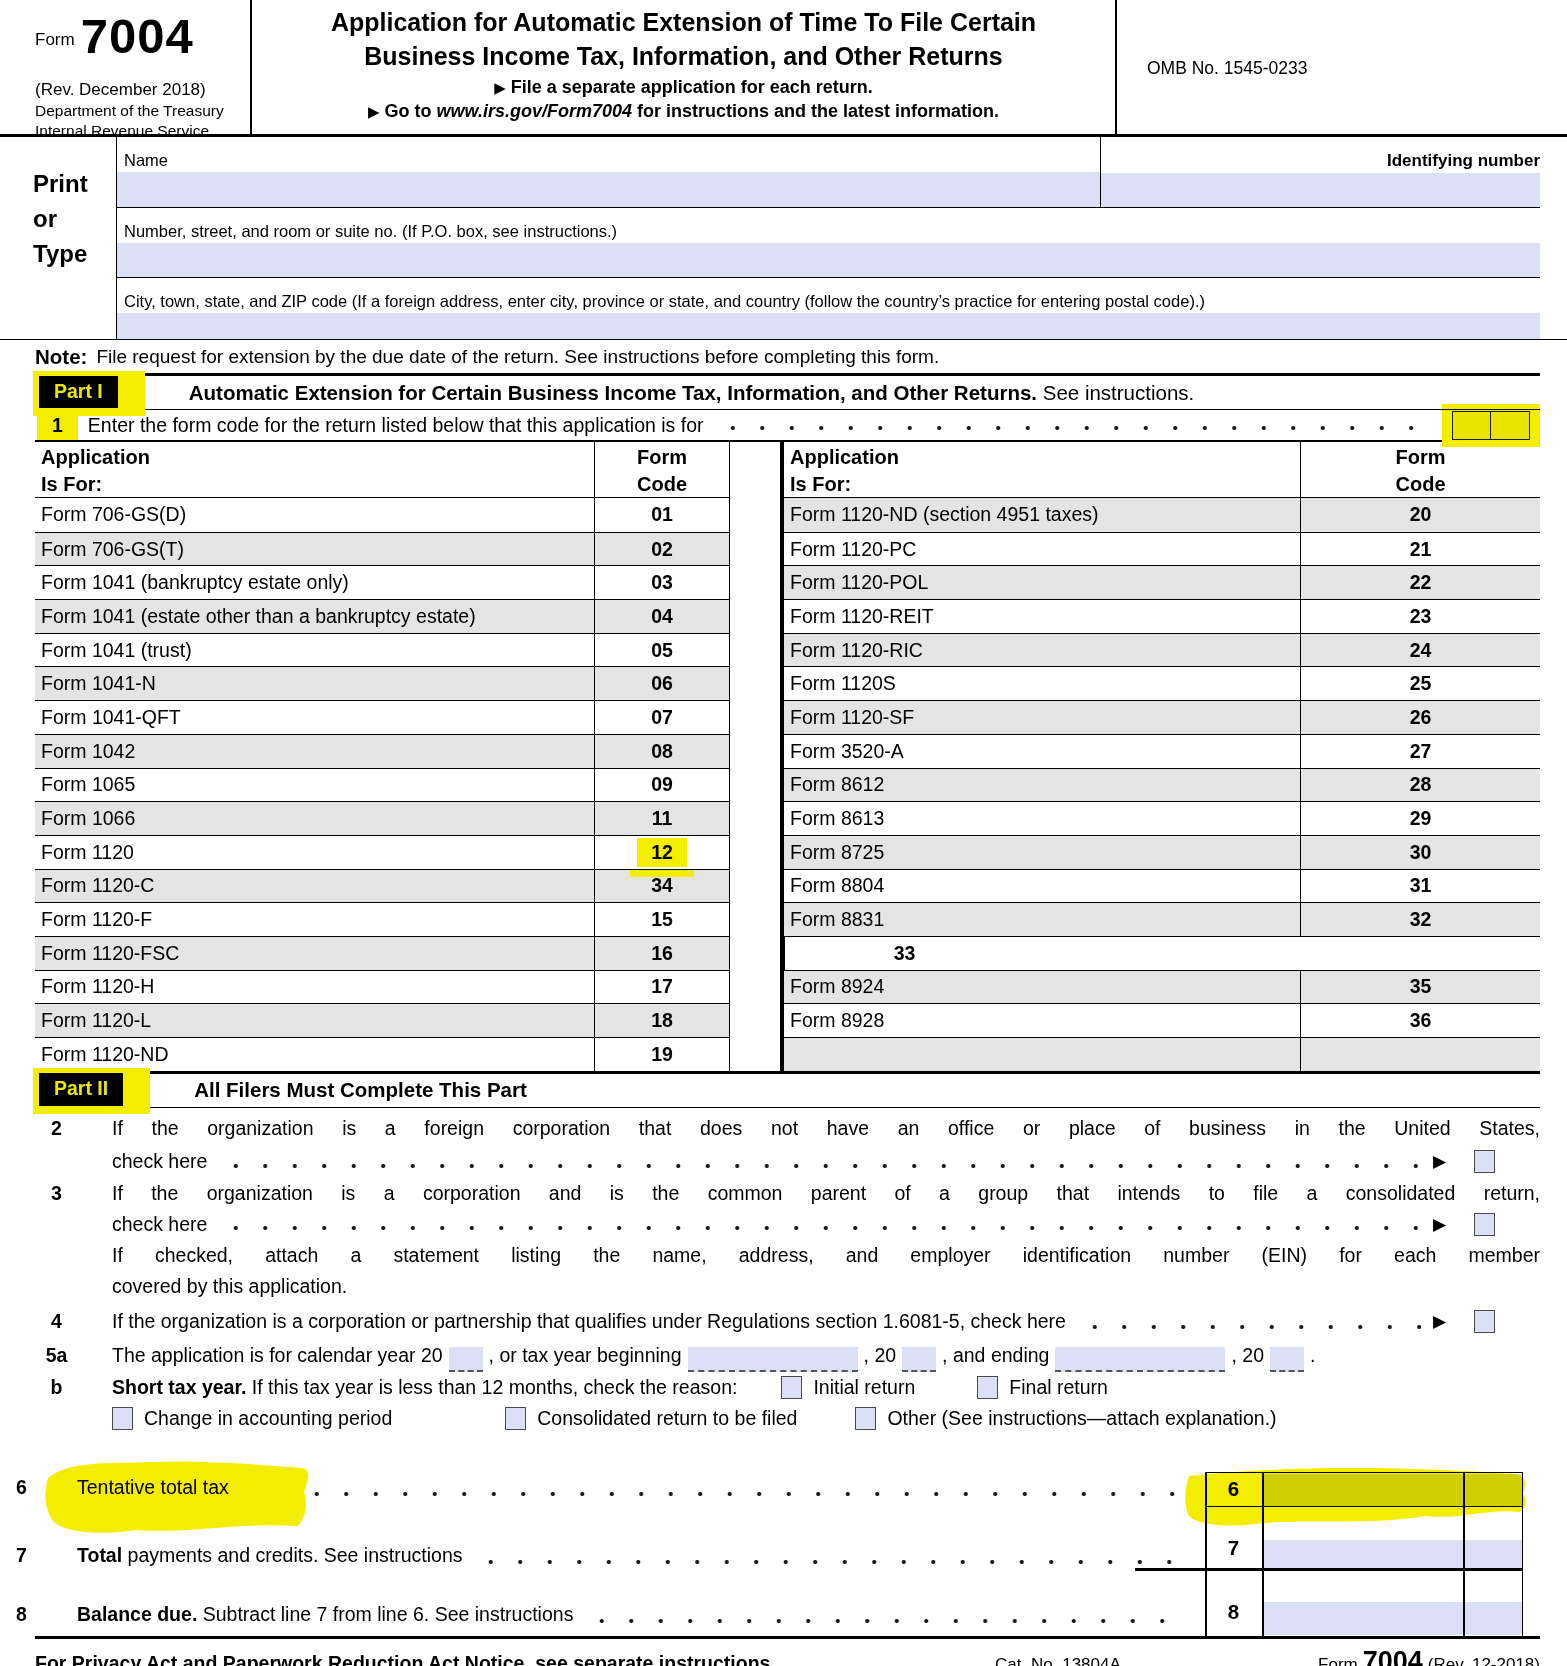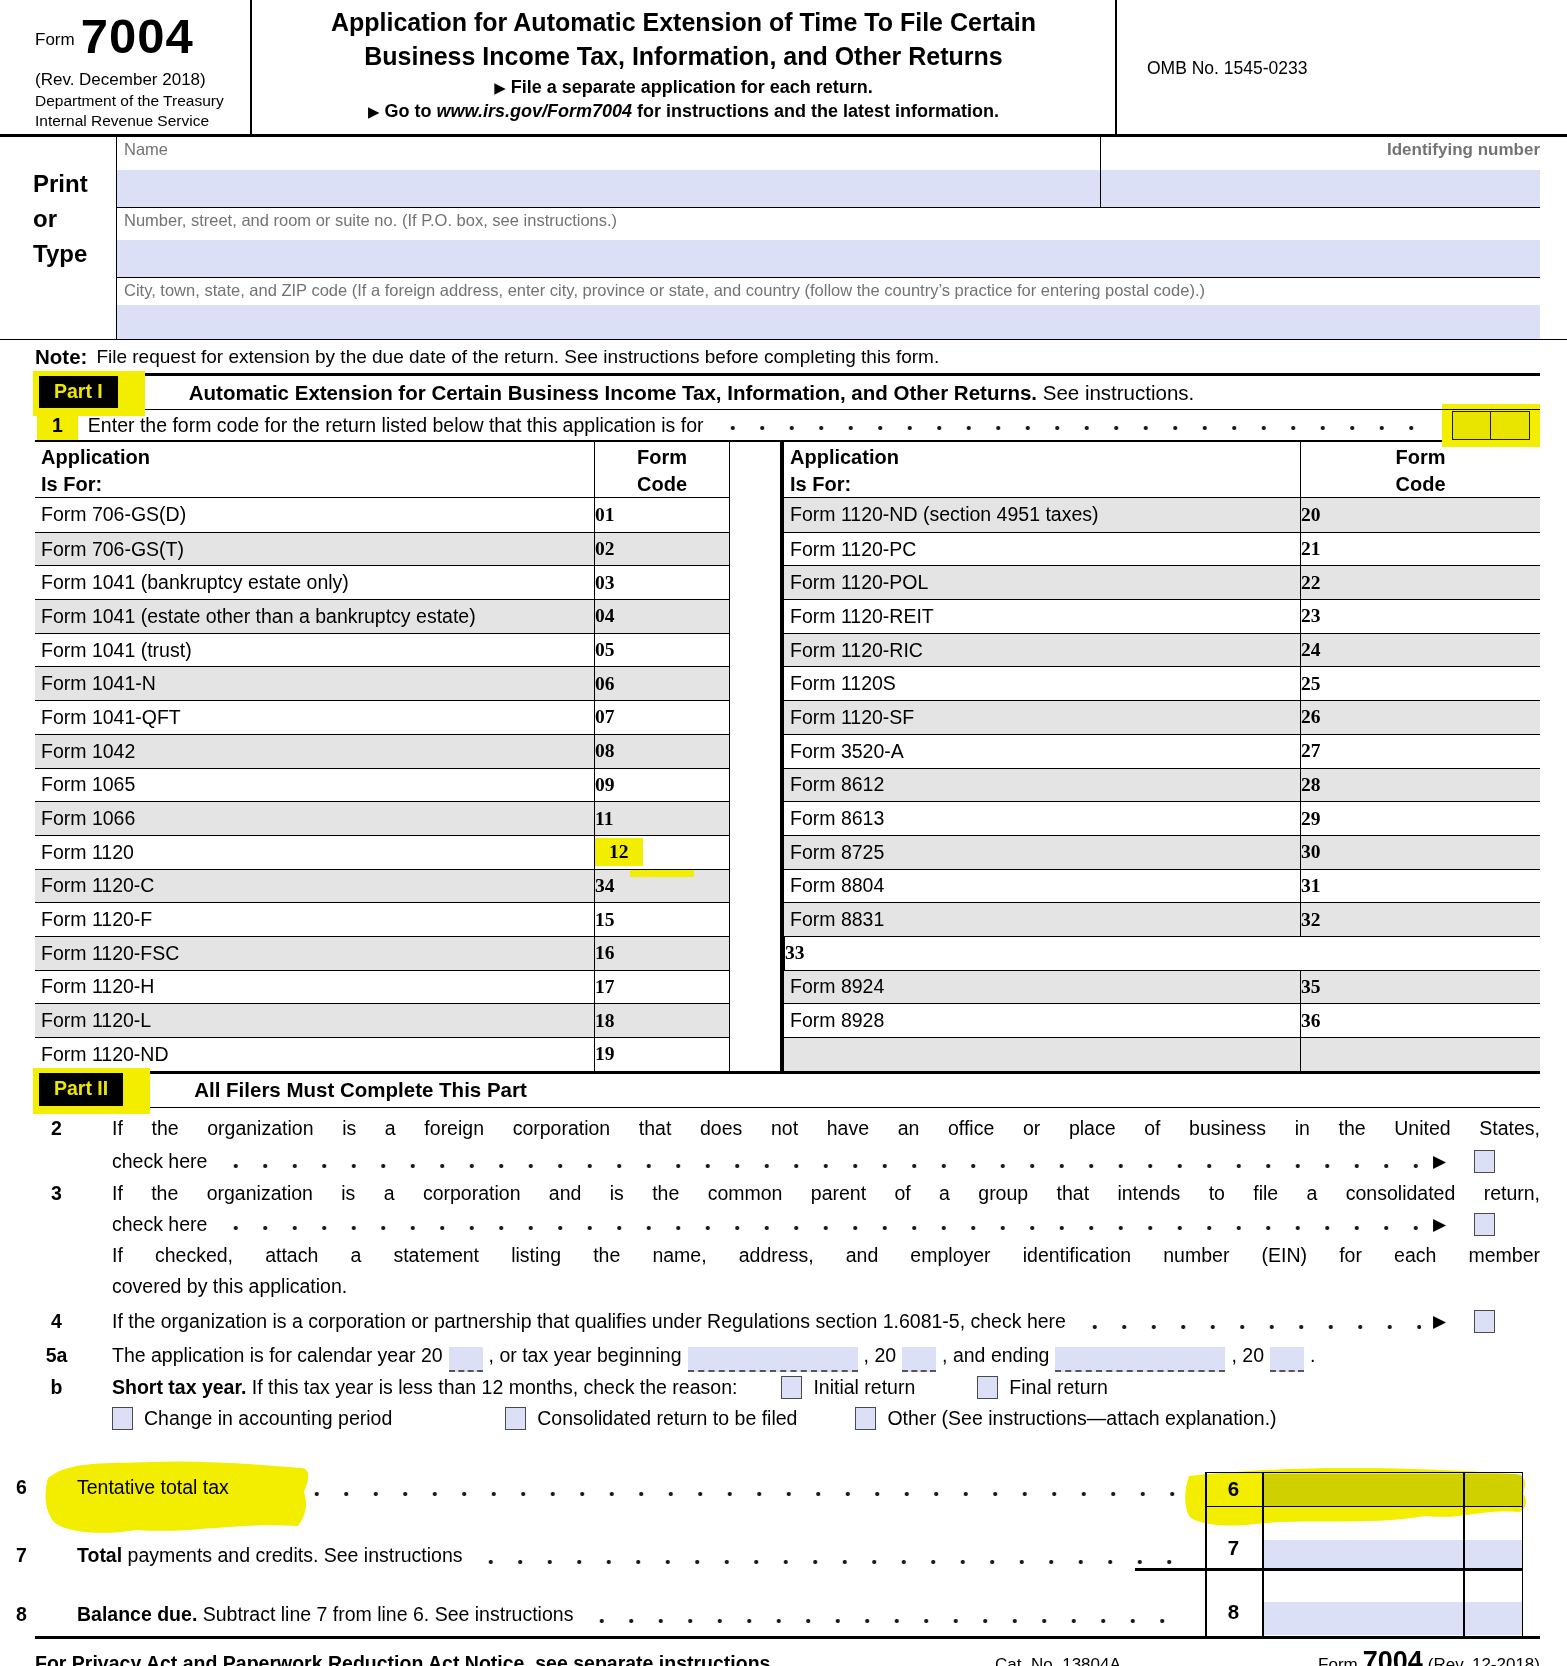--- a/index.html
+++ b/index.html
@@ -7,32 +7,32 @@
   .page {
     position: relative; width: 1567px; height: 1666px; background: #fff;
     font-family: "Liberation Sans", "DejaVu Sans", sans-serif; color: #000;
     margin: 0 auto; overflow: hidden;
   }
   
   .hd { display: flex; height: 137px; border-bottom: 3.5px solid #000; }
   .hd-left { width: 252px; padding: 8px 0 0 35px; border-right: 2px solid #000; }
   .hd-form-word { font-size: 17px; vertical-align: 8px; }
   .hd-form-num { font-size: 49px; font-weight: bold; letter-spacing: 1px; margin-left: 6px; }
-  .hd-rev { font-size: 17px; margin-top: 6px; }
+  .hd-rev { font-size: 17px; margin-top: 16px; }
   .hd-agency { font-size: 15.5px; margin-top: 2px; line-height: 1.15; }
   .hd-center { flex: 1; text-align: center; padding-top: 6px; }
   .hd-title { font-size: 25px; font-weight: bold; line-height: 1.35; }
   .hd-bullet { font-size: 18px; font-weight: bold; margin-top: 3px; }
   .hd-bullet .arr { font-size: 15px; }
   .hd-right { width: 452px; border-left: 2px solid #000; font-size: 17.5px; padding: 58px 0 12px 30px; }
   
   .pot { display: flex; height: 203px; border-bottom: 1.5px solid #000; }
   .pot-label { width: 117px; padding: 30px 0 0 33px; border-right: 1.5px solid #000; font-size: 24px; font-weight: bold; line-height: 1.45; }
   .pot-fields { flex: 1; margin-right: 27px; display: flex; flex-direction: column; }
-  .flabel { font-size: 16.5px; padding: 3px 0 2px 7px; color:#737373; flex: 1; }
+  .flabel { font-size: 16.5px; padding: 14px 0 2px 7px; color:#000000; flex: 1; }
   .flabel.bold { font-weight: bold; font-size: 17px; text-align: right; }
   .bluefield { height: 37px; background: #dbe0f7; }
   .pot-row1 { height: 71px; border-bottom: 1px solid #000; display: flex; }
   .pot-name { flex: 1; display: flex; flex-direction: column; }
   .pot-id { width: 440px; border-left: 1.5px solid #000; display: flex; flex-direction: column; }
   .pot-row2 { height: 70px; border-bottom: 1px solid #000; display: flex; flex-direction: column; }
   .pot-row3 { height: 61px; display: flex; flex-direction: column; }
   .pot-row3 .bluefield { height: 34px; }
   
   .note-row { margin: 0 27px 0 35px; height: 33px; display: flex; align-items: center; font-size: 19px; }
@@ -64,21 +64,21 @@
   .tright { flex: 1; border-left: 4px solid #000; margin-left: 14px; }
   .thead { height: 56px; border-bottom: 1.5px solid #000; display: flex; font-weight: bold; font-size: 20px; line-height: 1.35; }
   .th-form { flex: 1; padding: 2px 0 0 6px; }
   .th-code { text-align: center; padding-top: 2px; border-left: 1px solid #000; }
   .tleft .th-code { width: 135px; }
   .tright .th-code { width: 240px; }
   .trow { display: flex; height: 33.7px; align-items: stretch; border-top: 1px solid #000; font-size: 19.5px; }
   .trow:first-child { border-top: none; }
   .trow.shaded { background: #e4e4e4; }
   .tc-form { flex: 1; padding-left: 6px; display: flex; align-items: center; }
-  .tc-code { display: flex; align-items: center; font-weight: bold; border-left: 1px solid #000; position: relative; font-family: Liberation Serif, serif; }
+  .tc-code { display: flex; align-items: center; justify-content: center; font-weight: bold; border-left: 1px solid #000; position: relative; }
   .tleft .tc-code { width: 135px; }
   .tright .tc-code { width: 240px; }
   .hl-full { background: #f3ed00; padding: 3px 14px; }
   .hl-sliver::before { content: ""; position: absolute; top: 0; left: 50%; transform: translateX(-50%); width: 64px; height: 7px; background: #f3ed00; }
   
   .row { margin: 0 27px 0 35px; font-size: 19.5px; }
   .frow { display: flex; align-items: center; }
   .ln { flex: 0 0 43px; text-align: center; font-weight: bold; margin-right: 34px; }
   .just { flex: 1; text-align: justify; text-align-last: justify; word-spacing: 2px; }
   .h32 { height: 32px; } .h31 { height: 31px; } .h33 { height: 33px; } .h34 { height: 34px; }

